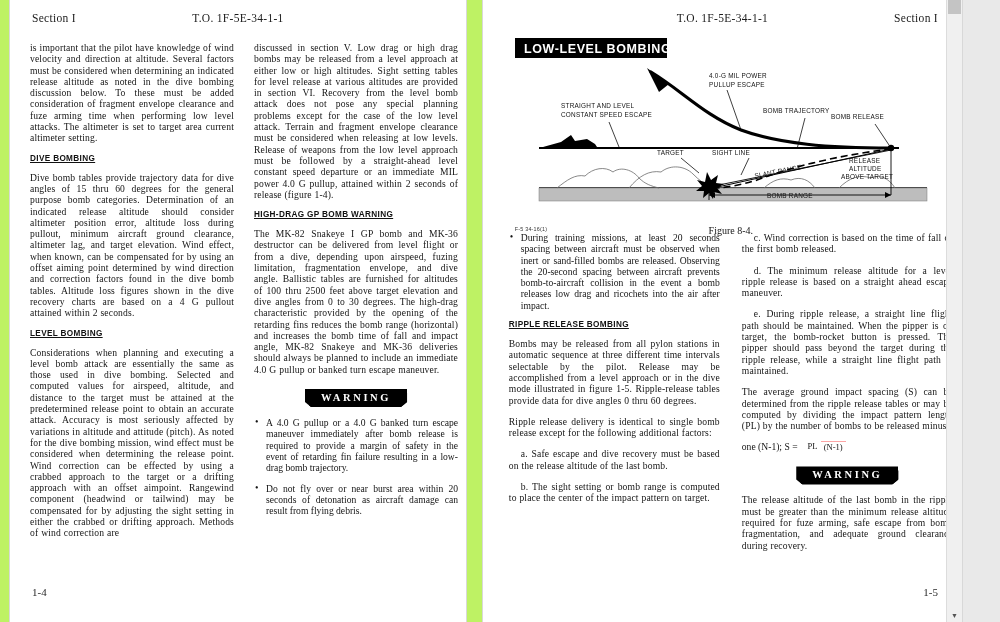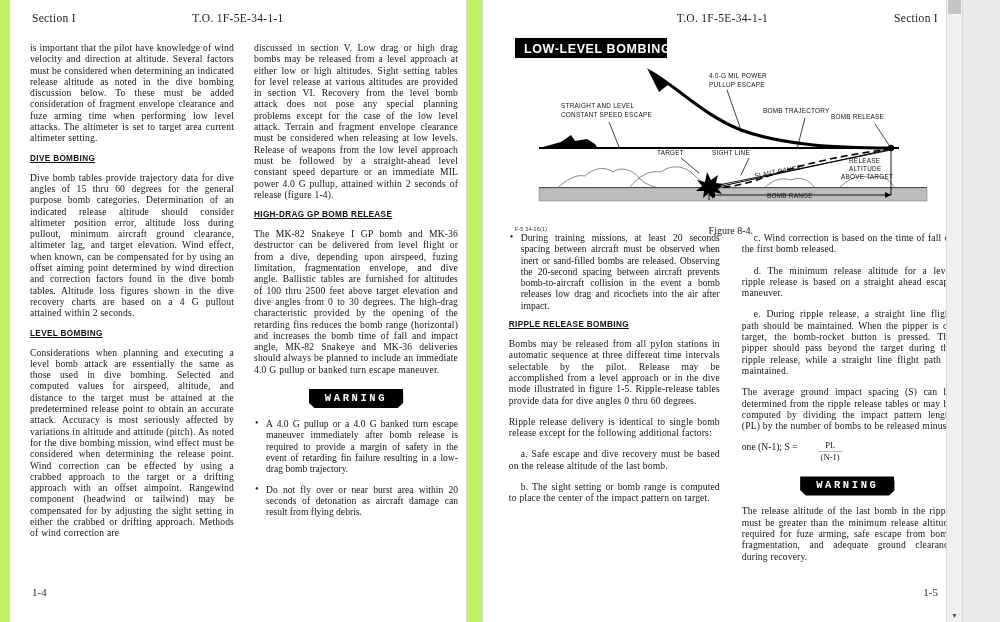--- a/index.html
+++ b/index.html
@@ -89,21 +89,21 @@
   
   .warnwrap {
     margin: 14px 0 10px 0;
     display: flex;
     justify-content: center;
   }
   .warnbox {
     position: relative;
     background: #000;
     color: #fff;
-    font-family: Liberation Mono, monospace;
+    font-family: Liberation Serif, serif;
     font-weight: bold;
     font-size: 10.5px;
     letter-spacing: 2.6px;
     padding: 3px 16px 4px 16px;
     text-align: center;
     clip-path: polygon(0 0, 100% 0, 100% 72%, 94% 100%, 6% 100%, 0 72%);
   }
   .warnbox::after {
     content: "";
     position: absolute;
@@ -137,23 +137,23 @@
   
   .formula-line {
     display: flex;
     align-items: flex-start;
     font-size: 9.6px;
     margin: 6px 0 0 0;
     color: #141414;
   }
   .frac {
     display: inline-flex;
-    flex-direction: column;
+    flex-direction: row;
     align-items: center;
-    margin-left: 20px;
+    margin-left: 7px;
     line-height: 9px;
     font-size: 8.6px;
   }
   .frac .num { padding: 0 3px 1px 3px; }
   .frac .den { padding: 1px 3px 0 3px; border-top: 1px solid #fca5a5; }
 
   
   #figure {
     position: absolute;
     top: 30px;
@@ -222,21 +222,21 @@
       <div class="col">
         <p class="body">is important that the pilot have knowledge of wind velocity and direction at altitude. Several factors must be considered when determining an indicated release altitude as noted in the dive bombing discussion below. To these must be added consideration of fragment envelope clearance and fuze arming time when performing low level attacks. The altimeter is set to target area current altimeter setting.</p>
         <h3 class="head gap-top">DIVE BOMBING</h3>
         <p class="body">Dive bomb tables provide trajectory data for dive angles of 15 thru 60 degrees for the general purpose bomb categories. Determination of an indicated release altitude should consider altimeter position error, altitude loss during pullout, minimum aircraft ground clearance, altimeter lag, and target elevation. Wind effect, when known, can be compensated for by using an offset aiming point determined by wind direction and correction factors found in the dive bomb tables. Altitude loss figures shown in the dive recovery charts are based on a 4 G pullout attained within 2 seconds.</p>
         <h3 class="head gap-top">LEVEL BOMBING</h3>
         <p class="body">Considerations when planning and executing a level bomb attack are essentially the same as those used in dive bombing. Selected and computed values for airspeed, altitude, and distance to the target must be attained at the predetermined release point to obtain an accurate attack. Accuracy is most seriously affected by variations in altitude and attitude (pitch). As noted for the dive bombing mission, wind effect must be considered when determining the release point. Wind correction can be effected by using a crabbed approach to the target or a drifting approach with an offset aimpoint. Rangewind component (headwind or tailwind) may be compensated for by adjusting the sight setting in either the crabbed or drifting approach. Methods of wind correction are</p>
       </div>
 
       <div class="col">
         <p class="body">discussed in section V. Low drag or high drag bombs may be released from a level approach at either low or high altitudes. Sight setting tables for level release at various altitudes are provided in section VI. Recovery from the level bomb attack does not pose any special planning problems except for the case of the low level attack. Terrain and fragment envelope clearance must be considered when releasing at low levels. Release of weapons from the low level approach must be followed by a straight-ahead level constant speed departure or an immediate MIL power 4.0 G pullup, attained within 2 seconds of release (figure 1-4).</p>
-        <h3 class="head gap-top">HIGH-DRAG GP BOMB RELEASE</h3>
+        <h3 class="head gap-top">HIGH-DRAG GP BOMB WARNING</h3>
         <p class="body">The MK-82 Snakeye I GP bomb and MK-36 destructor can be delivered from level flight or from a dive, depending upon airspeed, fuzing limitation, fragmentation envelope, and dive angle. Ballistic tables are furnished for altitudes of 100 thru 2500 feet above target elevation and dive angles from 0 to 30 degrees. The high-drag characteristic provided by the opening of the retarding fins reduces the bomb range (horizontal) and increases the bomb time of fall and impact angle, MK-82 Snakeye and MK-36 deliveries should always be planned to include an immediate 4.0 G pullup or banked turn escape maneuver.</p>
 
         <div class="warnwrap">
           <div class="warnbox">WARNING</div>
         </div>
 
         <ul class="warnlist">
           <li>A 4.0 G pullup or a 4.0 G banked turn escape maneuver immediately after bomb release is required to provide a margin of safety in the event of retarding fin failure resulting in a low-drag bomb trajectory.</li>
           <li>Do not fly over or near burst area within 20 seconds of detonation as aircraft damage can result from flying debris.</li>
         </ul>

